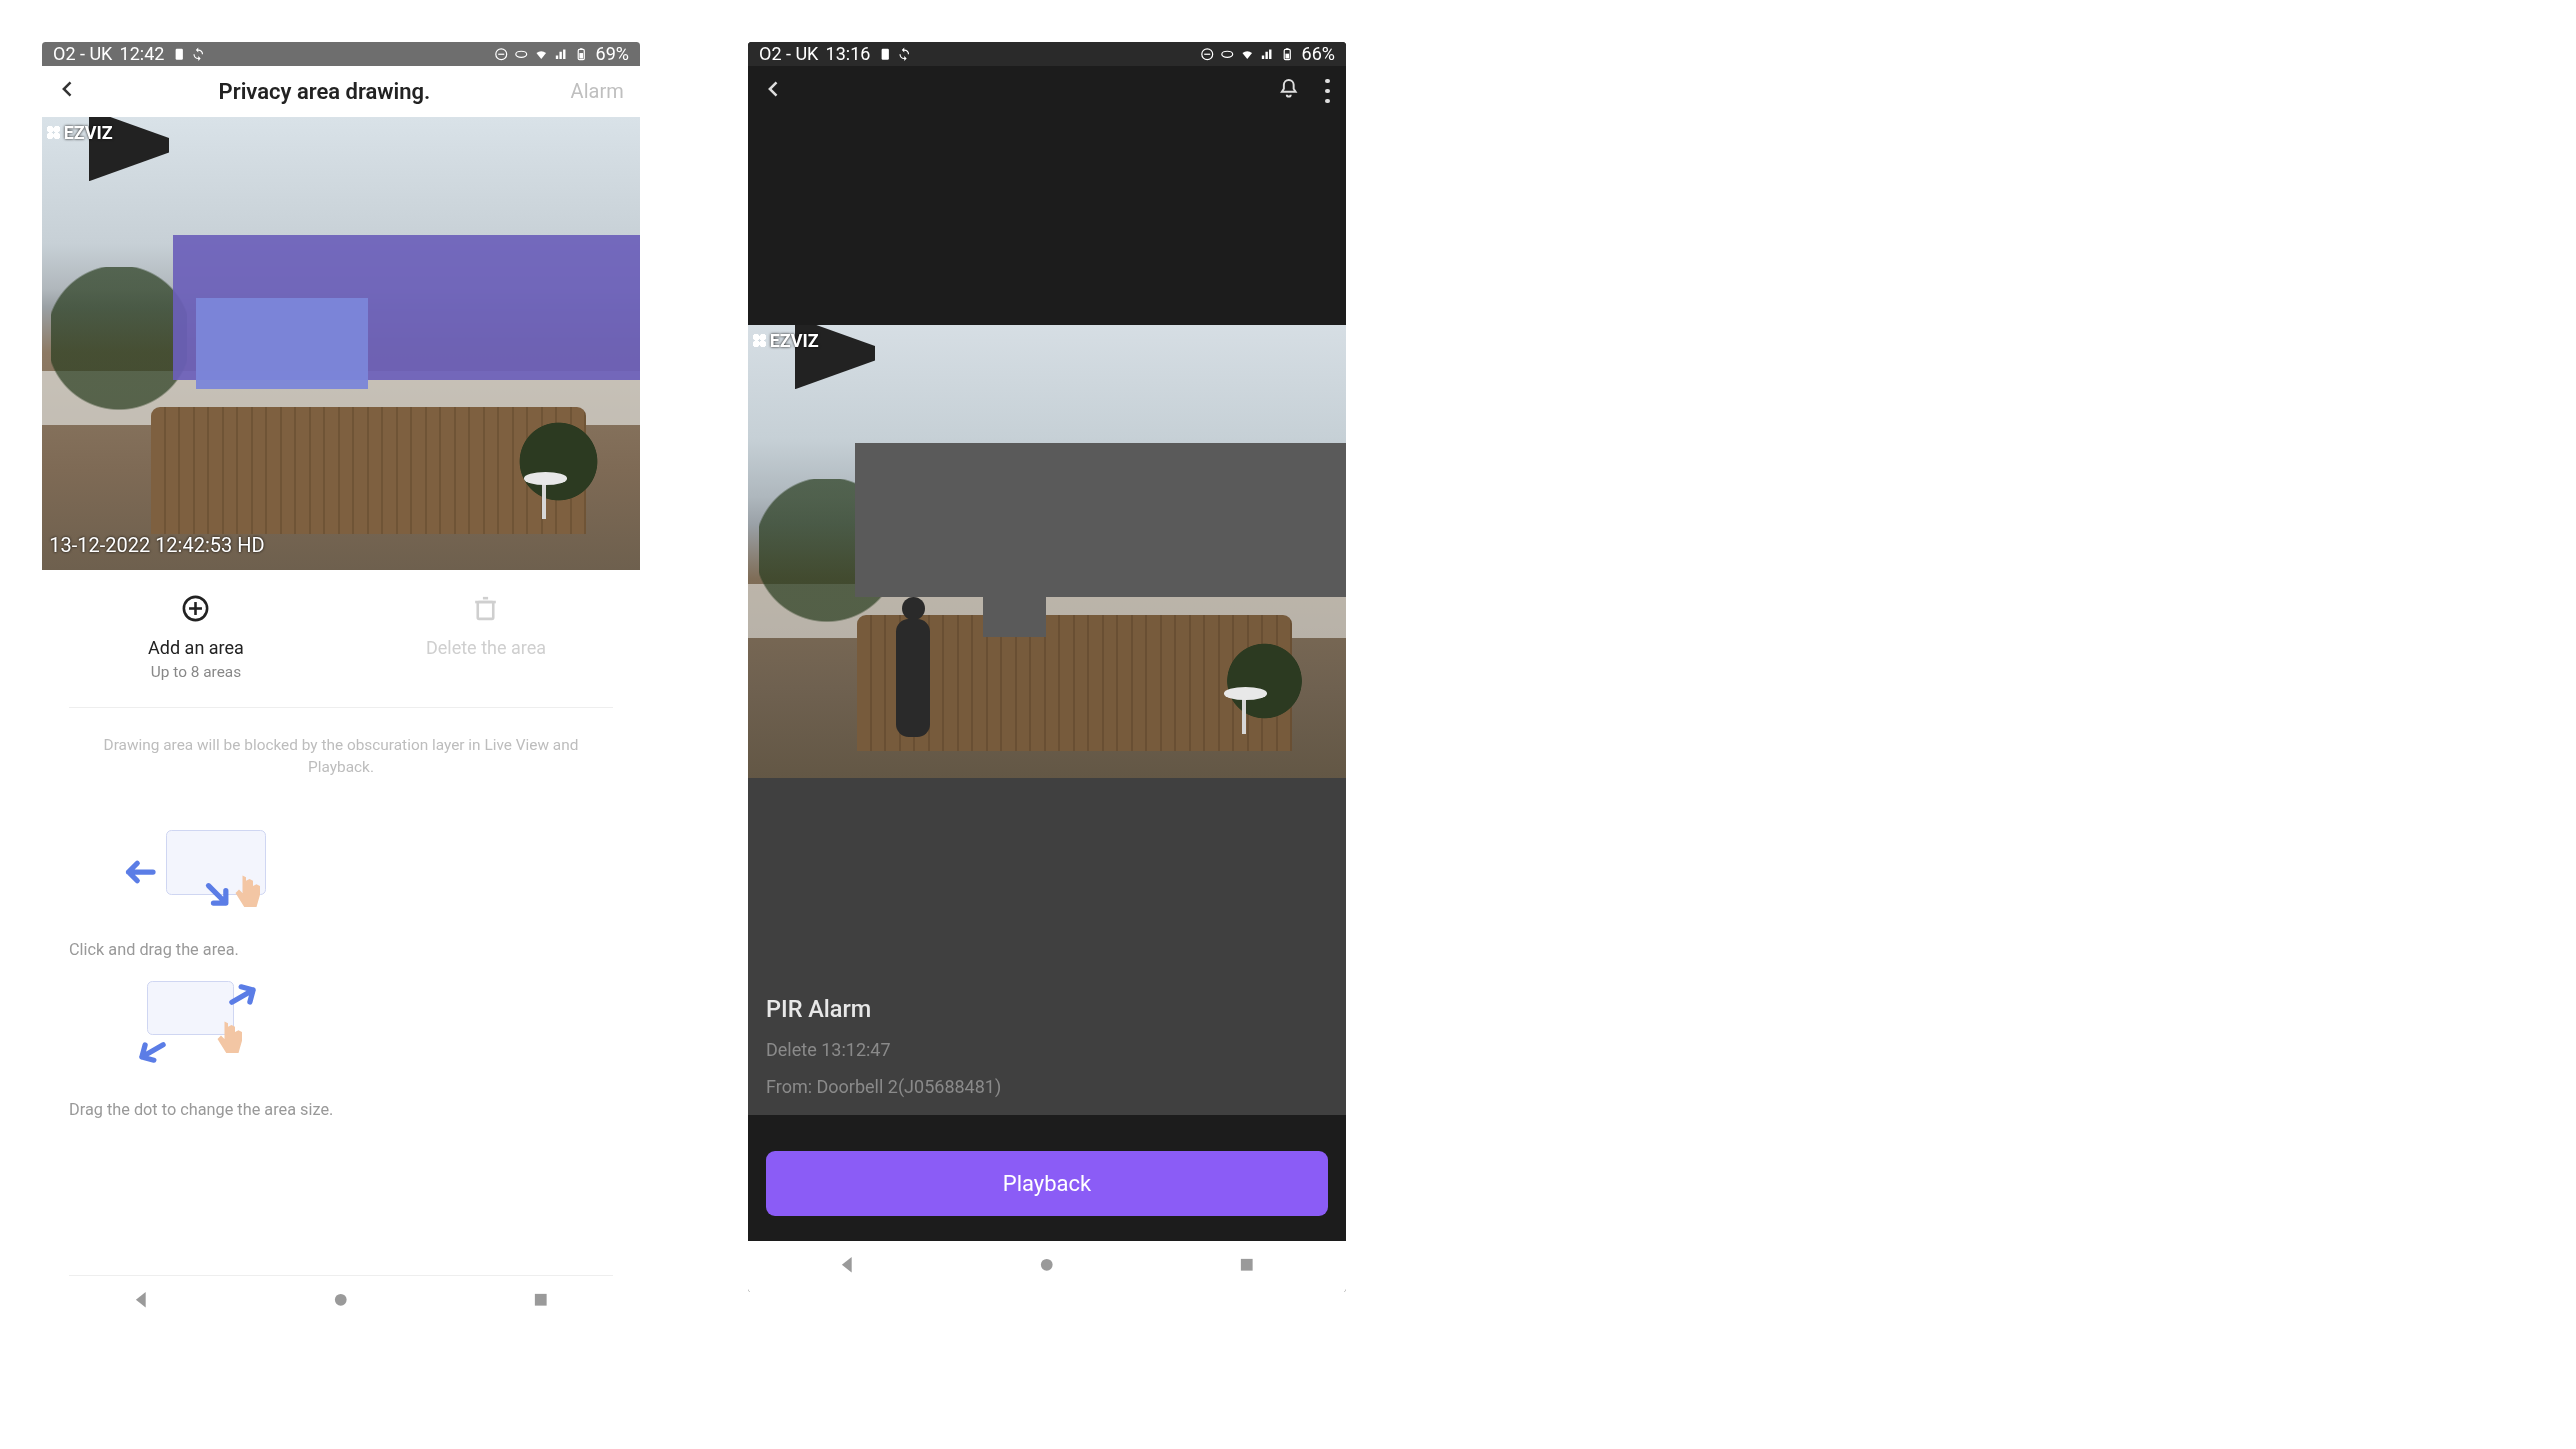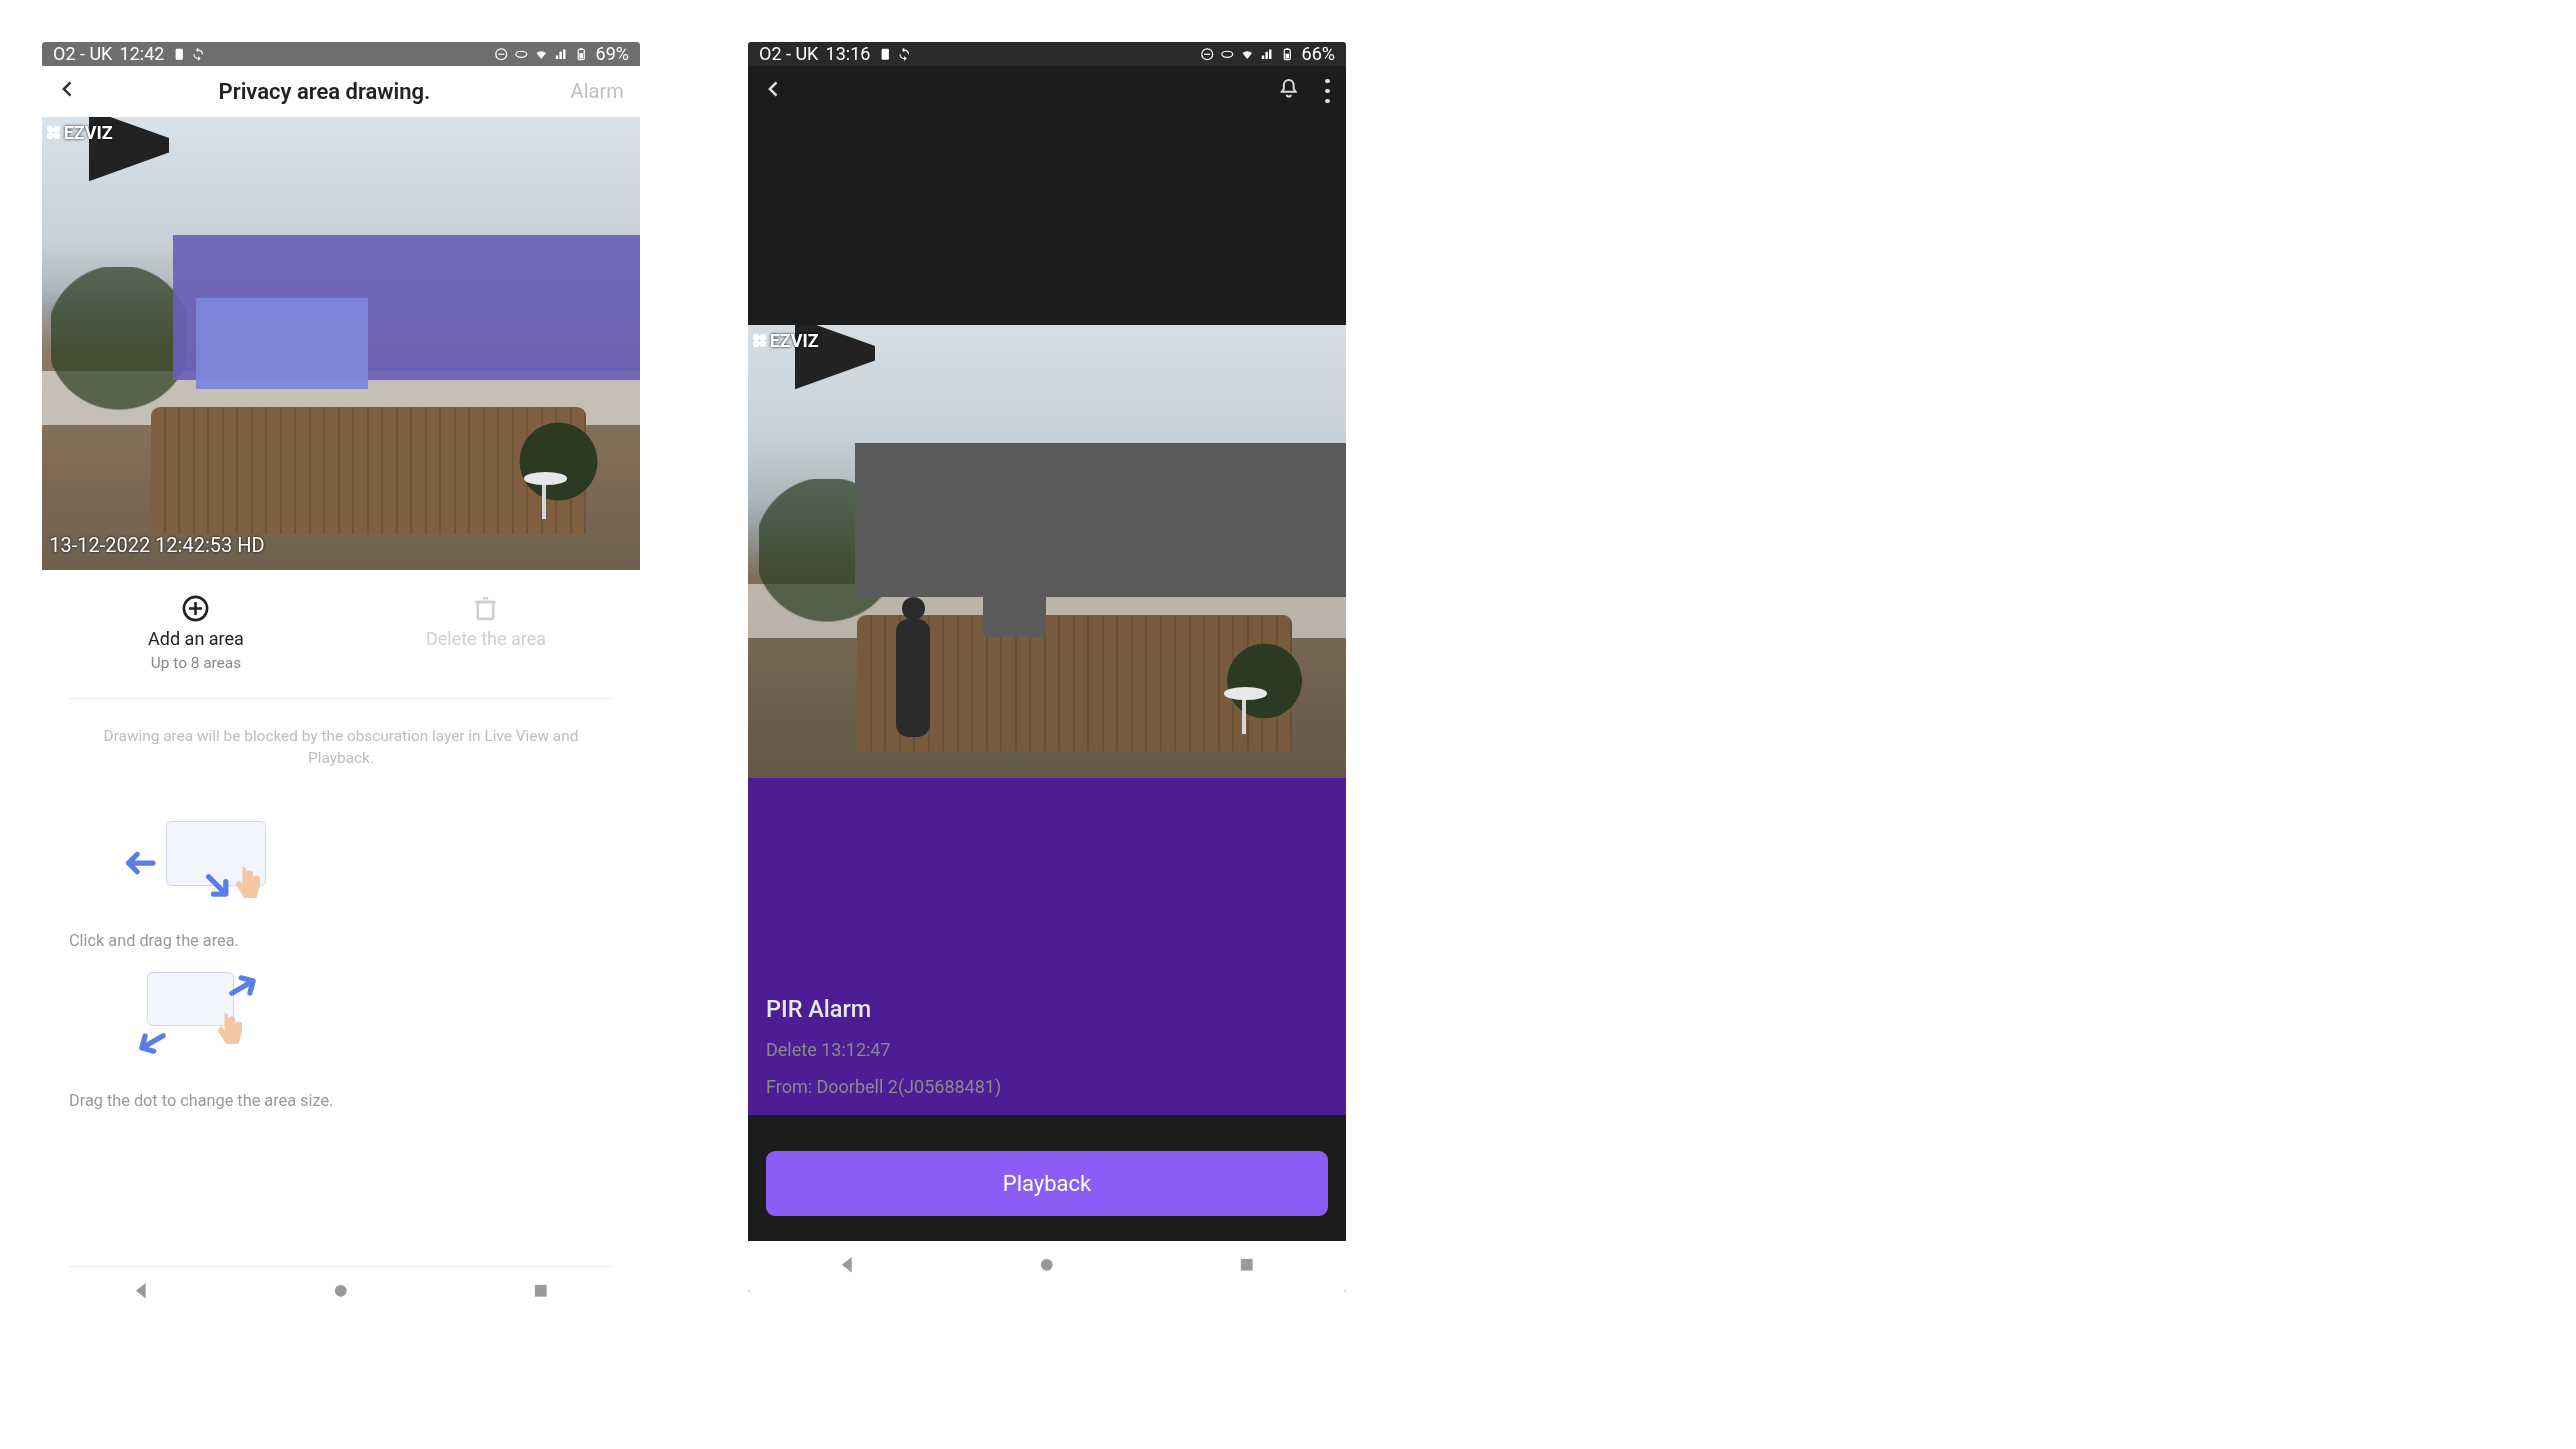--- a/index.html
+++ b/index.html
@@ -79,21 +79,21 @@
   .dish::after{content:'';position:absolute;left:9px;top:-3.6px;width:43px;height:12.7px;border-radius:50%;background:#e8e8e8;}
   .bracket{position:absolute;left:47px;top:-7.2px;width:80px;height:72px;background:#222;clip-path:polygon(0 0,100% 40%,100% 60%,0 100%);}
 
   .actions {
     display:flex; justify-content:space-around; padding: 23.5px 9px 11px;
   }
   .action-col { text-align:center; width: 48%; }
   .action-col.disabled { color:#c8c8c8; }
   .plus-circle, .trash-icon { display:inline-flex; justify-content:center; align-items:center; }
   .plus-circle svg, .trash-icon svg { width:31px; height:31px; }
-  .action-title { font-size:18px; color:#222; }
+  .action-title { margin-top:9px; font-size:18px; color:#222; }
   .disabled .action-title { color:#cfcfcf; }
   .action-sub { margin-top:5.4px; font-size:15.4px; color:#888; }
 
   .divider { height:0.9px; background:#eee; margin: 14.5px 27px; }
 
   .note { font-size:15.4px; color:#bdbdbd; text-align:center; padding: 12.7px 27px; line-height:1.4; }
 
   .hints { display:flex; gap:16.3px; padding: 27px 27px 9px; flex-direction: column; }
   .hint { width:50%; }
   .hint-fig {
@@ -139,21 +139,21 @@
     border-radius: 9px 9px 0 0; filter:brightness(.85);
   }
   .person{position:absolute;left:141px;top:272px;width:47px;height:154px;}
   .person::before{content:'';position:absolute;left:12.7px;top:0;width:23.5px;height:23.5px;background:#2a2a2a;border-radius:50%;}
   .person::after{content:'';position:absolute;left:7.2px;top:22px;width:34px;height:118px;background:#2a2a2a;border-radius:12.7px;}
   .snow2{position:absolute;left:0;right:0;top:259px;height:54px;background:#eef0ef;opacity:.55;}
   .tree2{position:absolute;left:11px;top:154px;width:136px;height:235px;background:radial-gradient(circle at 50% 30%, rgba(40,60,30,.7) 0 40%, transparent 41%);}
   .bush2{position:absolute;right:27px;top:306px;width:109px;height:100px;background:radial-gradient(circle,#2c3a21 0 50%,transparent 51%);}
 
   .info {
-    padding: 217px 18px 18px; background:#4c1d95; color:#eee;
+    padding: 217px 18px 18px; background:#404040; color:#eee;
   }
   .info h3 { font-size:23.5px; font-weight:500; color:#e8e8e8; }
   .info .line { margin-top:16.3px; font-size:18px; color:#8a8a8a; }
 
   .playback-btn {
     margin: 36px 18px 25px;
     height:65px; background:#8b5cf6; border-radius:9px; color:#fff;
     font-size:22px; display:flex; align-items:center; justify-content:center;
   }
 

